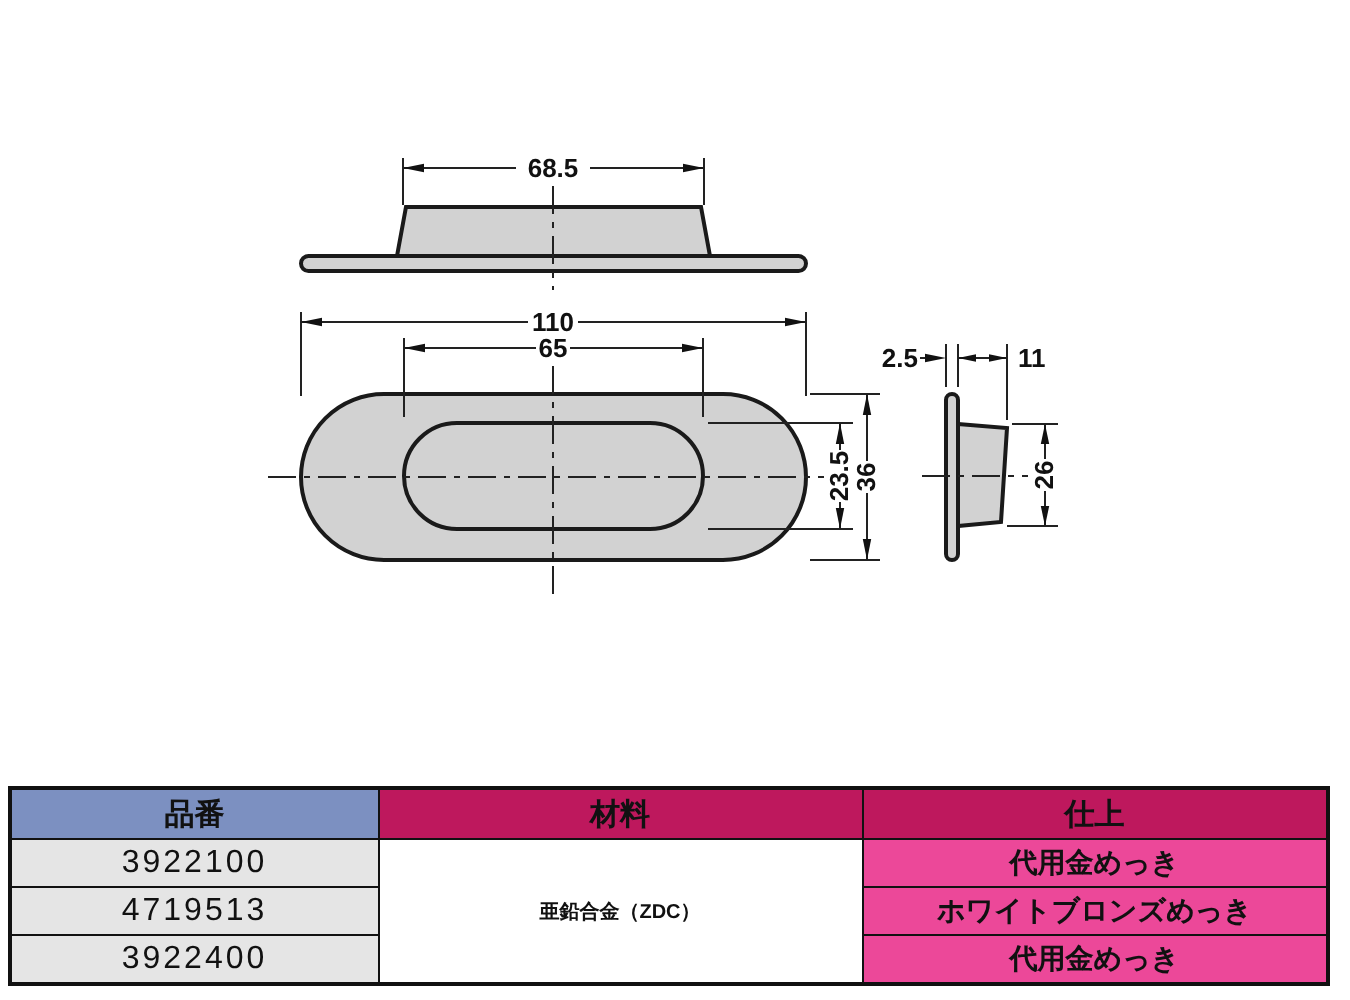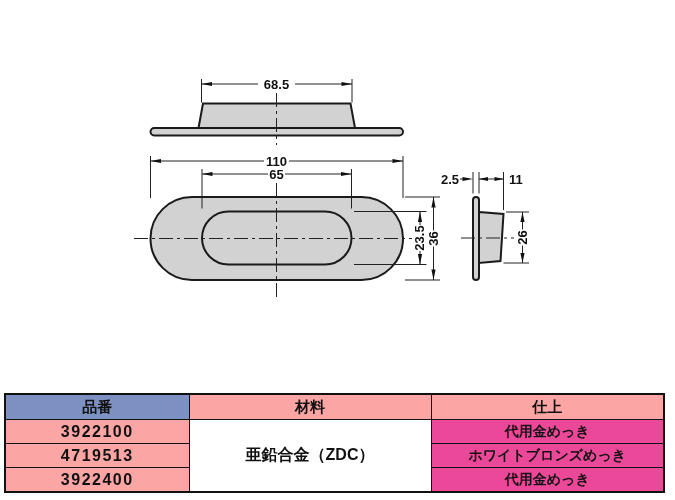--- a/index.html
+++ b/index.html
@@ -14,24 +14,24 @@
   table.spec{
     position:absolute;left:4px;top:393px;width:659px;
     border-collapse:collapse;table-layout:fixed;
     border:2.5px solid #111;
   }
   table.spec th, table.spec td{
     border:1.5px solid #111;text-align:center;vertical-align:middle;padding:0;
     color:#111;
   }
   table.spec th{height:24px;font-size:15px;font-weight:bold;}
-  th.hdr-gray{background:#fca5a5;}
+  th.hdr-gray{background:#be185d;}
   th.hdr-blue{background:#7c90c1;color:#ffffff;}
-  td.pn{height:23px;background:#fca5a5;font-size:16px;font-weight:bold;letter-spacing:1.5px;}
-  td.mat{background:#ffffff;font-size:16px;font-weight:bold;}
+  td.pn{height:23px;background:#e5e5e5;font-size:16px;font-weight:normal;letter-spacing:1.5px;}
+  td.mat{background:#ffffff;font-size:10px;font-weight:bold;}
   td.fin{background:#ec4899;font-size:14px;font-weight:bold;}
 </style>
 </head>
 <body>
 
 
 
 <svg width="675" height="392" viewBox="0 0 675 392">
 
   <g stroke="#1a1a1a" stroke-width="2" fill="#d2d2d2">

